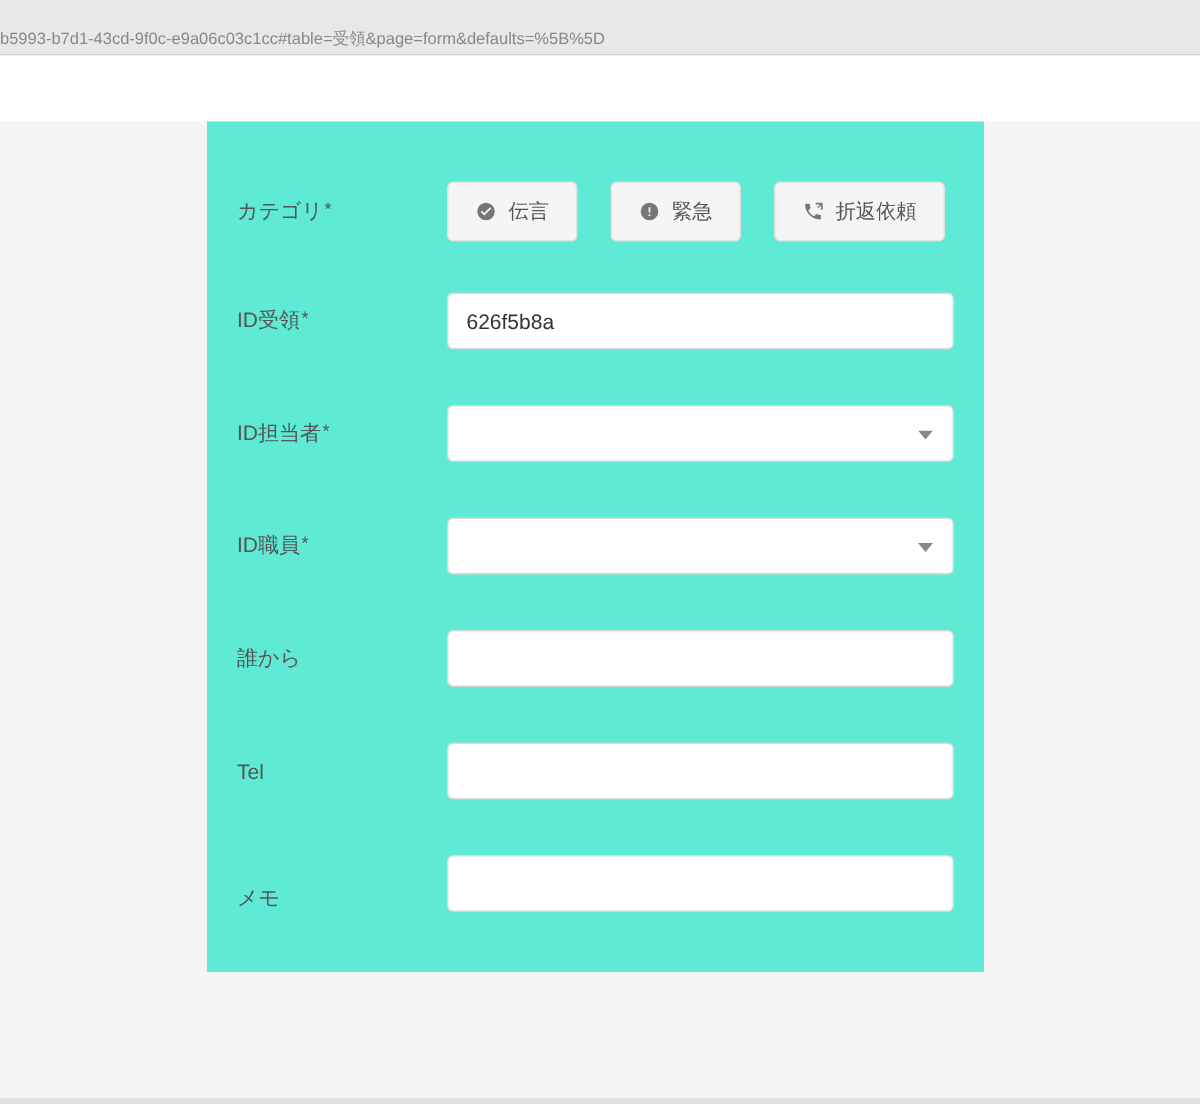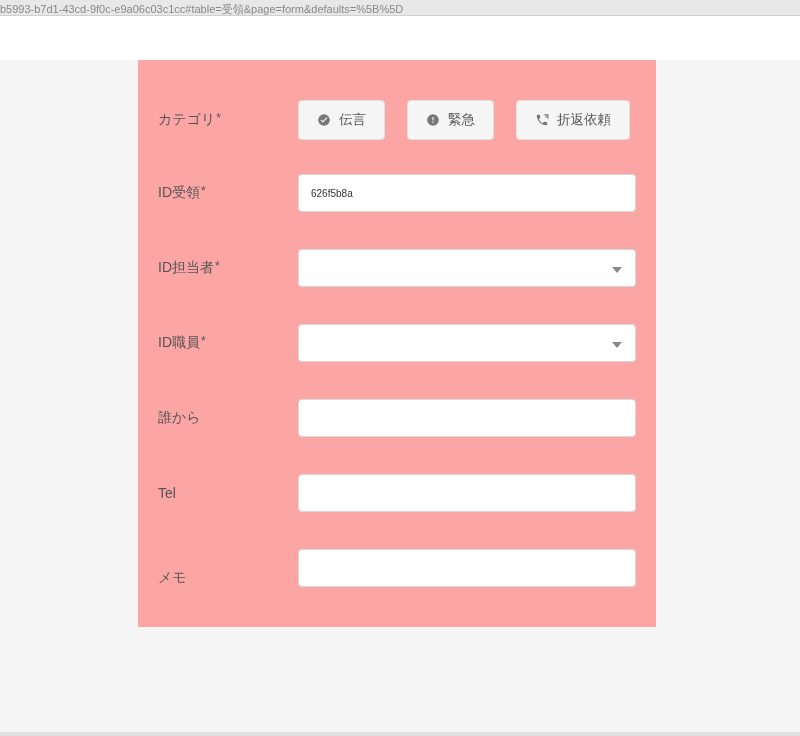--- a/index.html
+++ b/index.html
@@ -9,38 +9,38 @@
     }
     body {
       font-family: -apple-system, BlinkMacSystemFont, "Segoe UI", "Hiragino Sans", "Hiragino Kaku Gothic ProN", Meiryo, sans-serif;
       background: #f5f5f5;
       width: 800px;
       height: 736px;
       overflow: hidden;
     }
     .url-bar {
       background: #e8e8e8;
-      padding: 2px 0;
+      padding: 18px 0;
       font-size: 11px;
       color: #888;
       border-bottom: 1px solid #d0d0d0;
-      height: 16px;
+      height: 29px;
       white-space: nowrap;
       overflow: hidden;
     }
     .top-gap {
       height: 44px;
       background: #fff;
     }
     .outer {
       background: #f5f5f5;
       padding: 0;
     }
     .card {
-      background: #fca5a5;
+      background: #5eead4;
       margin: 0 0 0 138px;
       width: 518px;
       padding: 40px 0 40px 0;
     }
     .form-row {
       display: flex;
       align-items: center;
       padding: 0 20px 0 20px;
       margin-bottom: 37px;
     }
@@ -87,21 +87,21 @@
       display: inline-flex;
       align-items: center;
       justify-content: center;
     }
     .text-input {
       width: 100%;
       height: 38px;
       border: 1px solid #d8d8d8;
       border-radius: 4px;
       padding: 0 12px;
-      font-size: 10px;
+      font-size: 14px;
       color: #333;
       background: #fff;
     }
     .select-wrap {
       position: relative;
       width: 100%;
     }
     .select-input {
       width: 100%;
       height: 38px;

